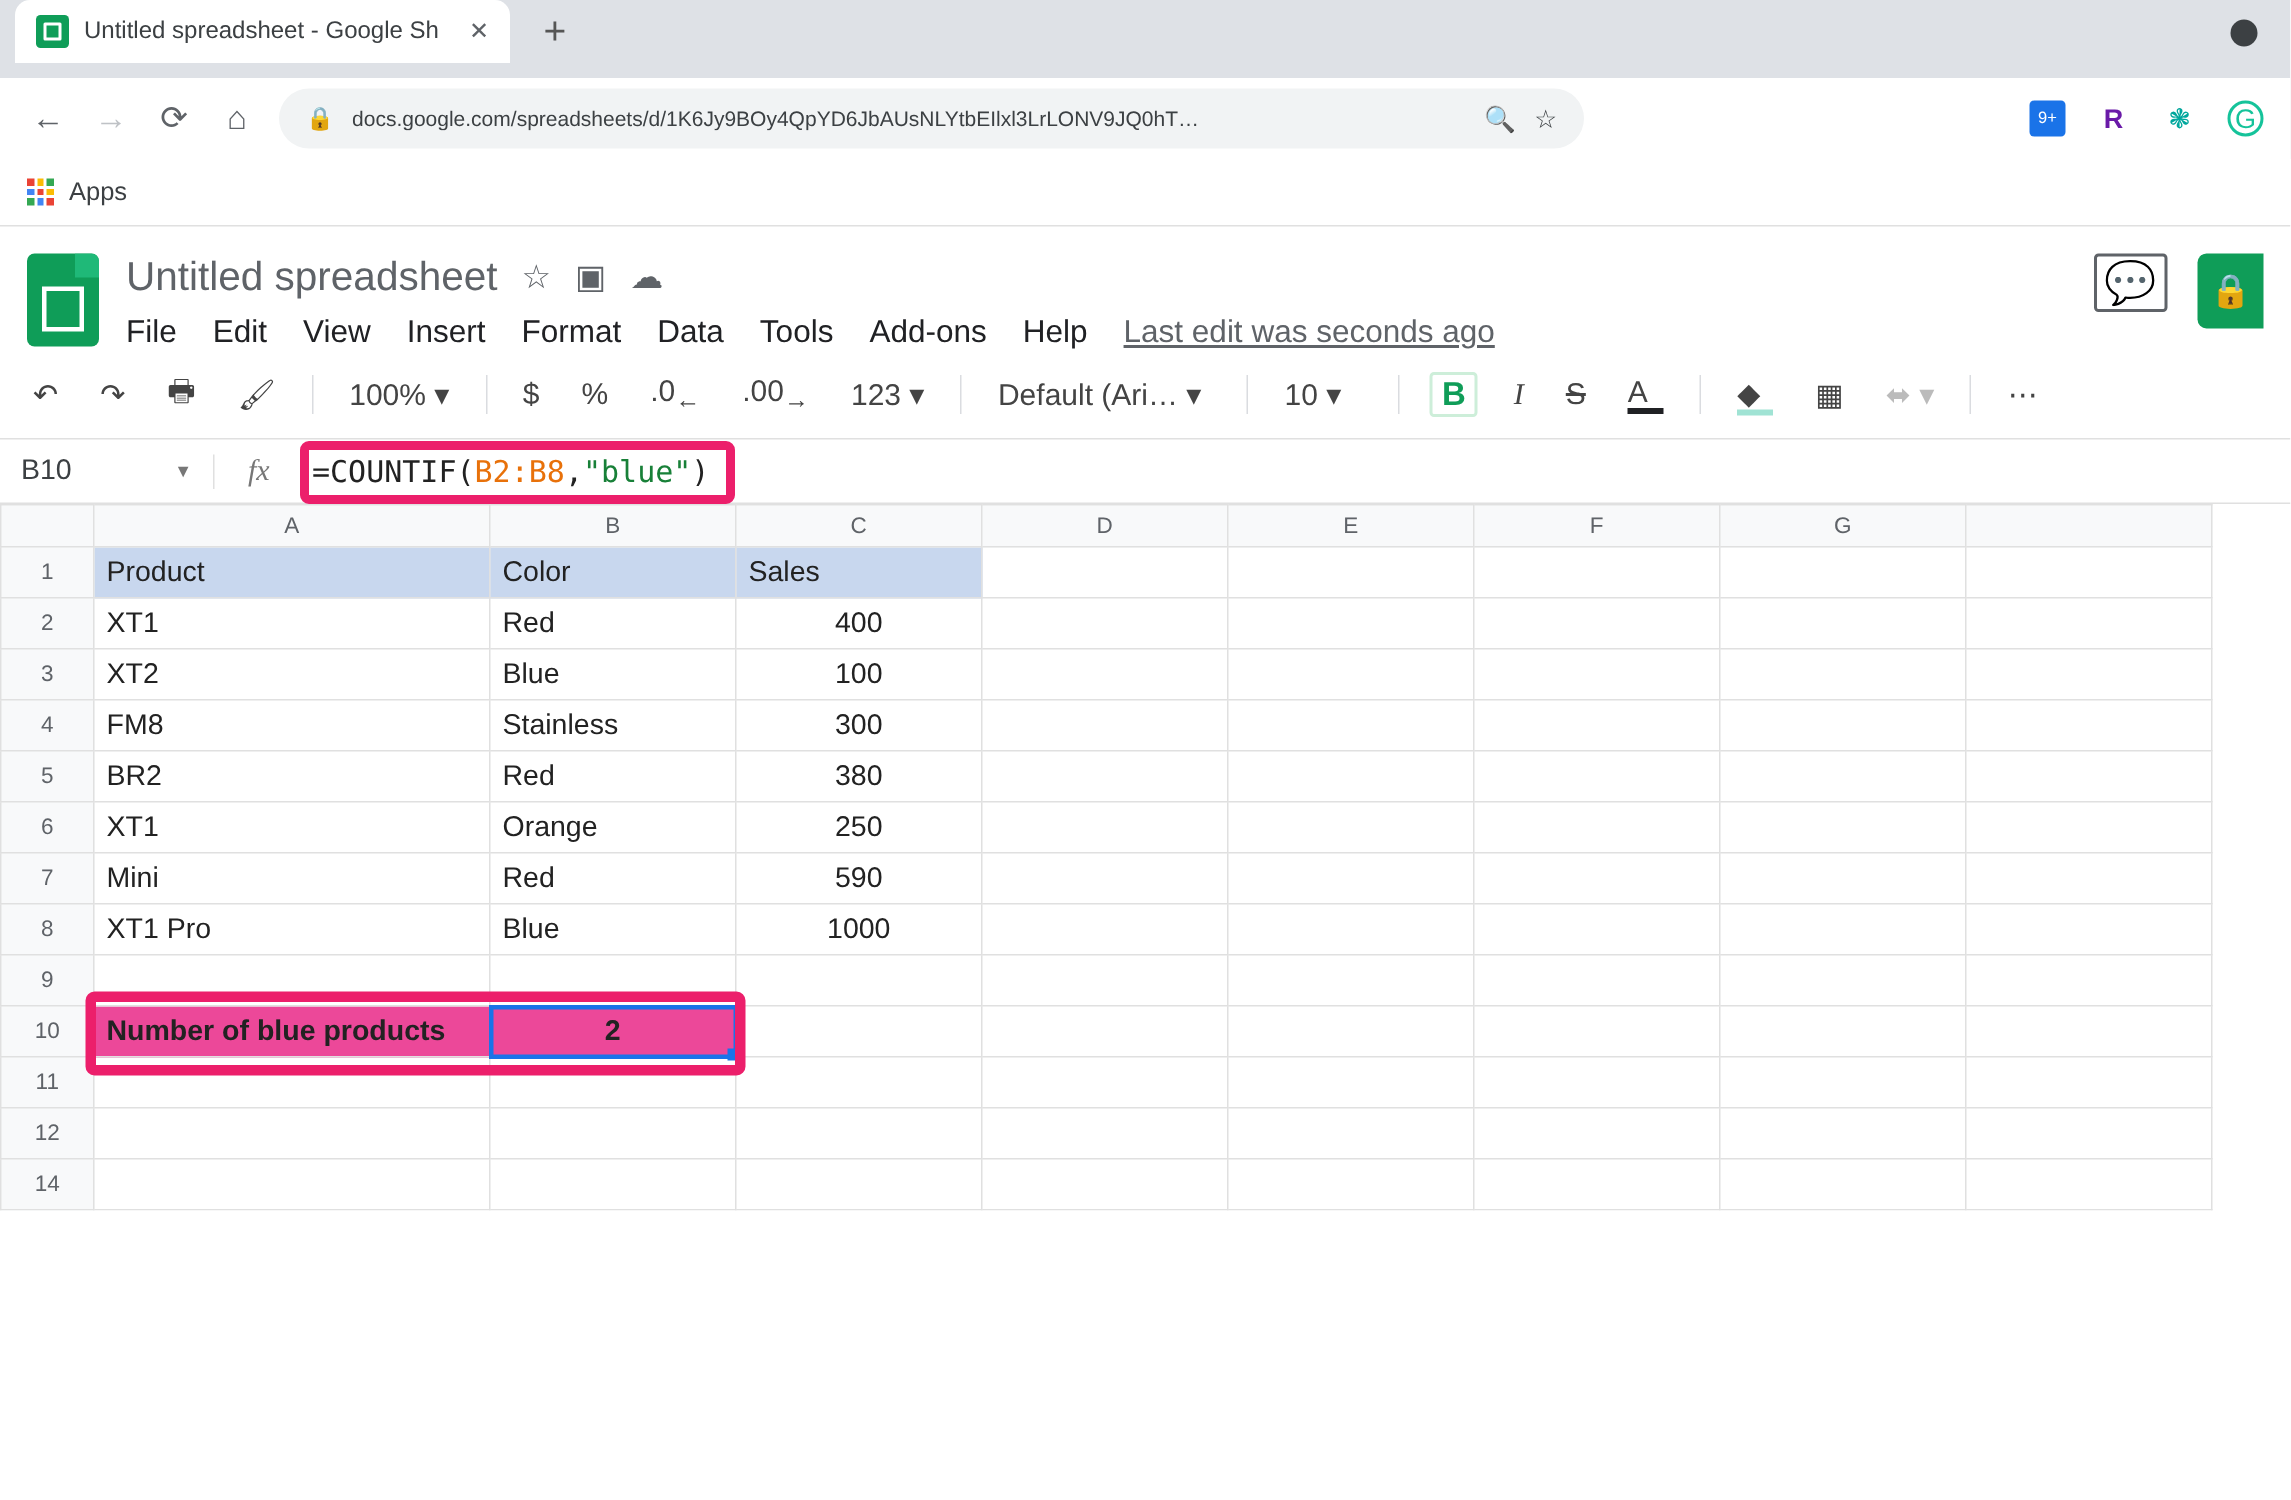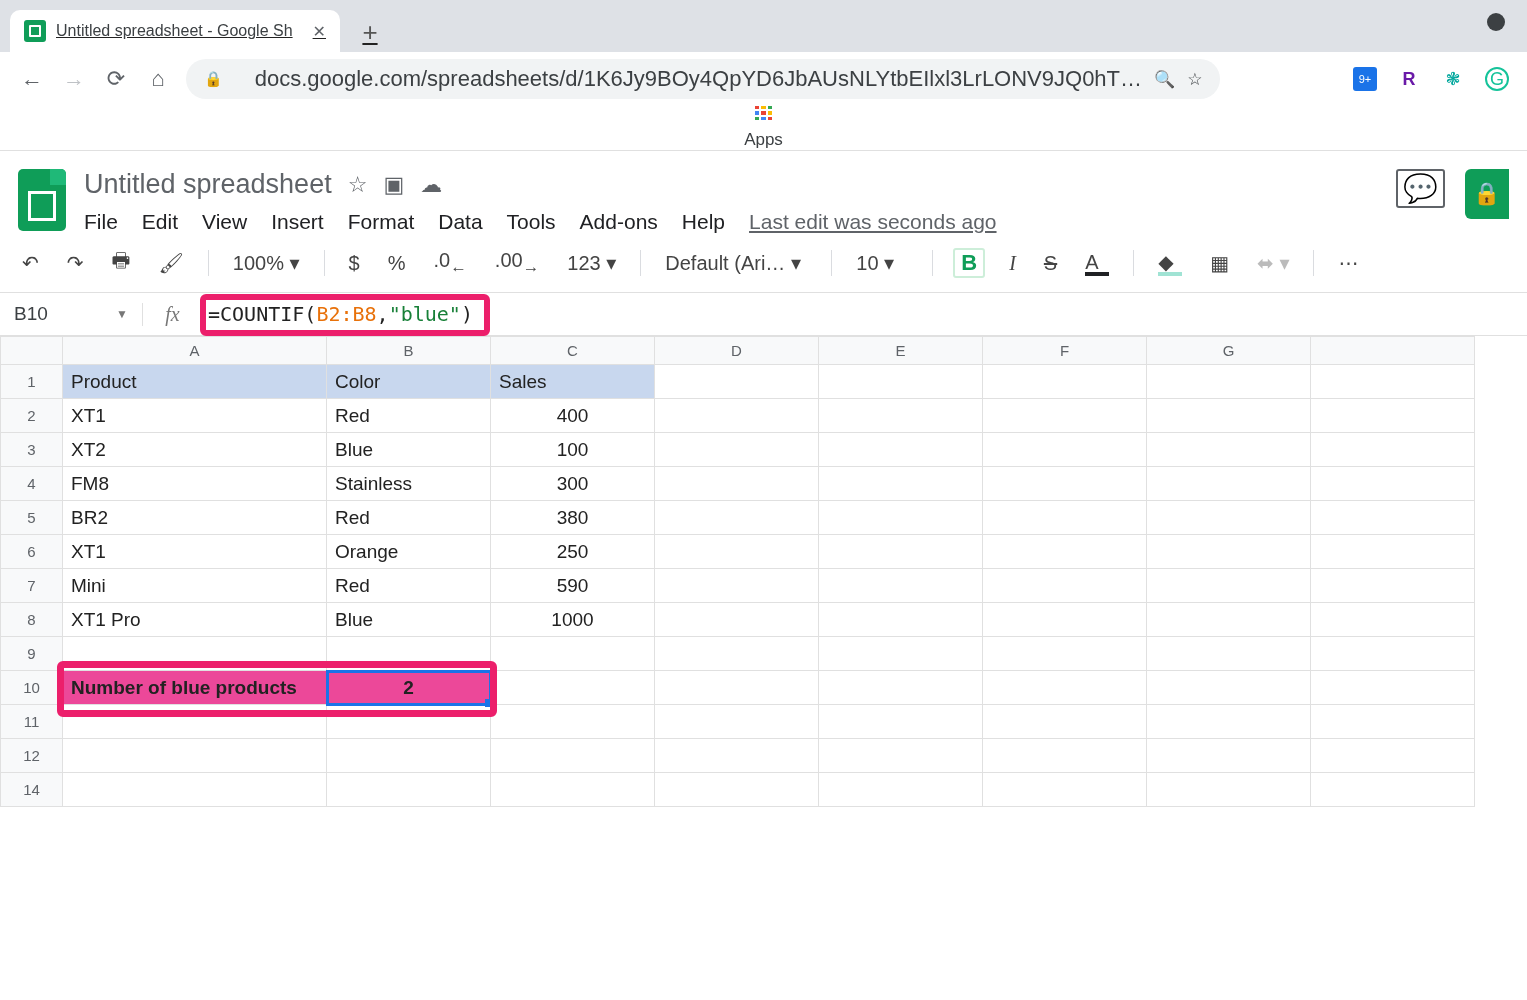--- a/index.html
+++ b/index.html
@@ -1,36 +1,36 @@
 <!DOCTYPE html>
 <html><head>
 <meta charset="utf-8">
 <style>
   * { box-sizing: border-box; margin: 0; padding: 0; }
   body { font-family: Arial, Helvetica, sans-serif; font-size: 17px; color: #222; background: #fff; width: 1527px; }
   
   .browser-chrome { background: #dee1e6; }
-  .tab-strip { display: flex; align-items: flex-end; height: 52px; padding-left: 10px; text-decoration: underline; }
+  .tab-strip { display: flex; height: 52px; padding-left: 10px; }
   .tab { display: flex; align-items: center; gap: 10px; background: #fff; height: 42px; padding: 0 14px; border-radius: 10px 10px 0 0; width: 330px; position: relative; }
   .tab-title { white-space: nowrap; overflow: hidden; text-overflow: ellipsis; flex: 1; font-size: 16px; color: #3c4043; }
   .tab-close { font-size: 16px; color: #5f6368; cursor: pointer; }
   .favicon-sheets { width: 22px; height: 22px; background: #0f9d58; border-radius: 3px; position: relative; }
   .favicon-sheets::before { content:""; position:absolute; inset:5px; border:2px solid #fff; border-radius:1px;}
   .new-tab { display:flex; align-items:center; justify-content:center; width:40px; height:40px; margin-left:10px; font-size:26px; color:#555; cursor:pointer;}
   .tab-strip-spacer{flex:1;}
   .menu-dot{ width:18px;height:18px;border-radius:50%;background:#3c4043;margin:0 22px 8px 0; align-self:center;}
   .addr-bar-row { display:flex; align-items:center; background:#fff; height:54px; padding:0 18px; gap:14px; }
   .nav-btn { width:28px; text-align:center; font-size:22px; color:#5f6368; cursor:pointer; }
   .nav-btn.disabled{ color:#bfc2c6; cursor:default;}
   .omnibox { flex:0 0 870px; background:#f1f3f4; border-radius:22px; height:40px; display:flex; align-items:center; padding:0 18px; gap:12px; color:#3c4043;}
-  .omnibox .url{ font-size:22px; white-space:nowrap; overflow:hidden; text-overflow:ellipsis; flex:1;margin-left:20px;}
+  .omnibox .url{ font-size:14px; white-space:nowrap; overflow:hidden; text-overflow:ellipsis; flex:1;}
   .omnibox .lock{ font-size:15px; color:#5f6368;}
   .ext-icons{ display:flex; gap:20px; margin-left:auto; align-items:center;}
   .ext-ic{ width:24px; height:24px; display:flex; align-items:center; justify-content:center; font-size:18px;}
-  .bookmarks-bar{ height:44px; background:#fff; display:flex; align-items:center; gap:10px; padding:0 18px; font-size:17px; color:#3c4043;flex-direction:column;}
+  .bookmarks-bar{ height:44px; background:#fff; display:flex; align-items:center; gap:10px; padding:0 18px; font-size:17px; color:#3c4043;}
   .apps-ic{ width:18px;height:18px; display:grid; grid-template-columns:repeat(3,1fr); grid-template-rows:repeat(3,1fr); gap:2px;}
   .apps-ic span{ background:#ea4335;}
   .apps-ic span:nth-child(2){background:#fbbc04;}
   .apps-ic span:nth-child(3){background:#34a853;}
   .apps-ic span:nth-child(4){background:#4285f4;}
   .apps-ic span:nth-child(5){background:#ea4335;}
   .apps-ic span:nth-child(6){background:#fbbc04;}
   .apps-ic span:nth-child(7){background:#34a853;}
   .apps-ic span:nth-child(8){background:#4285f4;}
   .apps-ic span:nth-child(9){background:#ea4335;}

